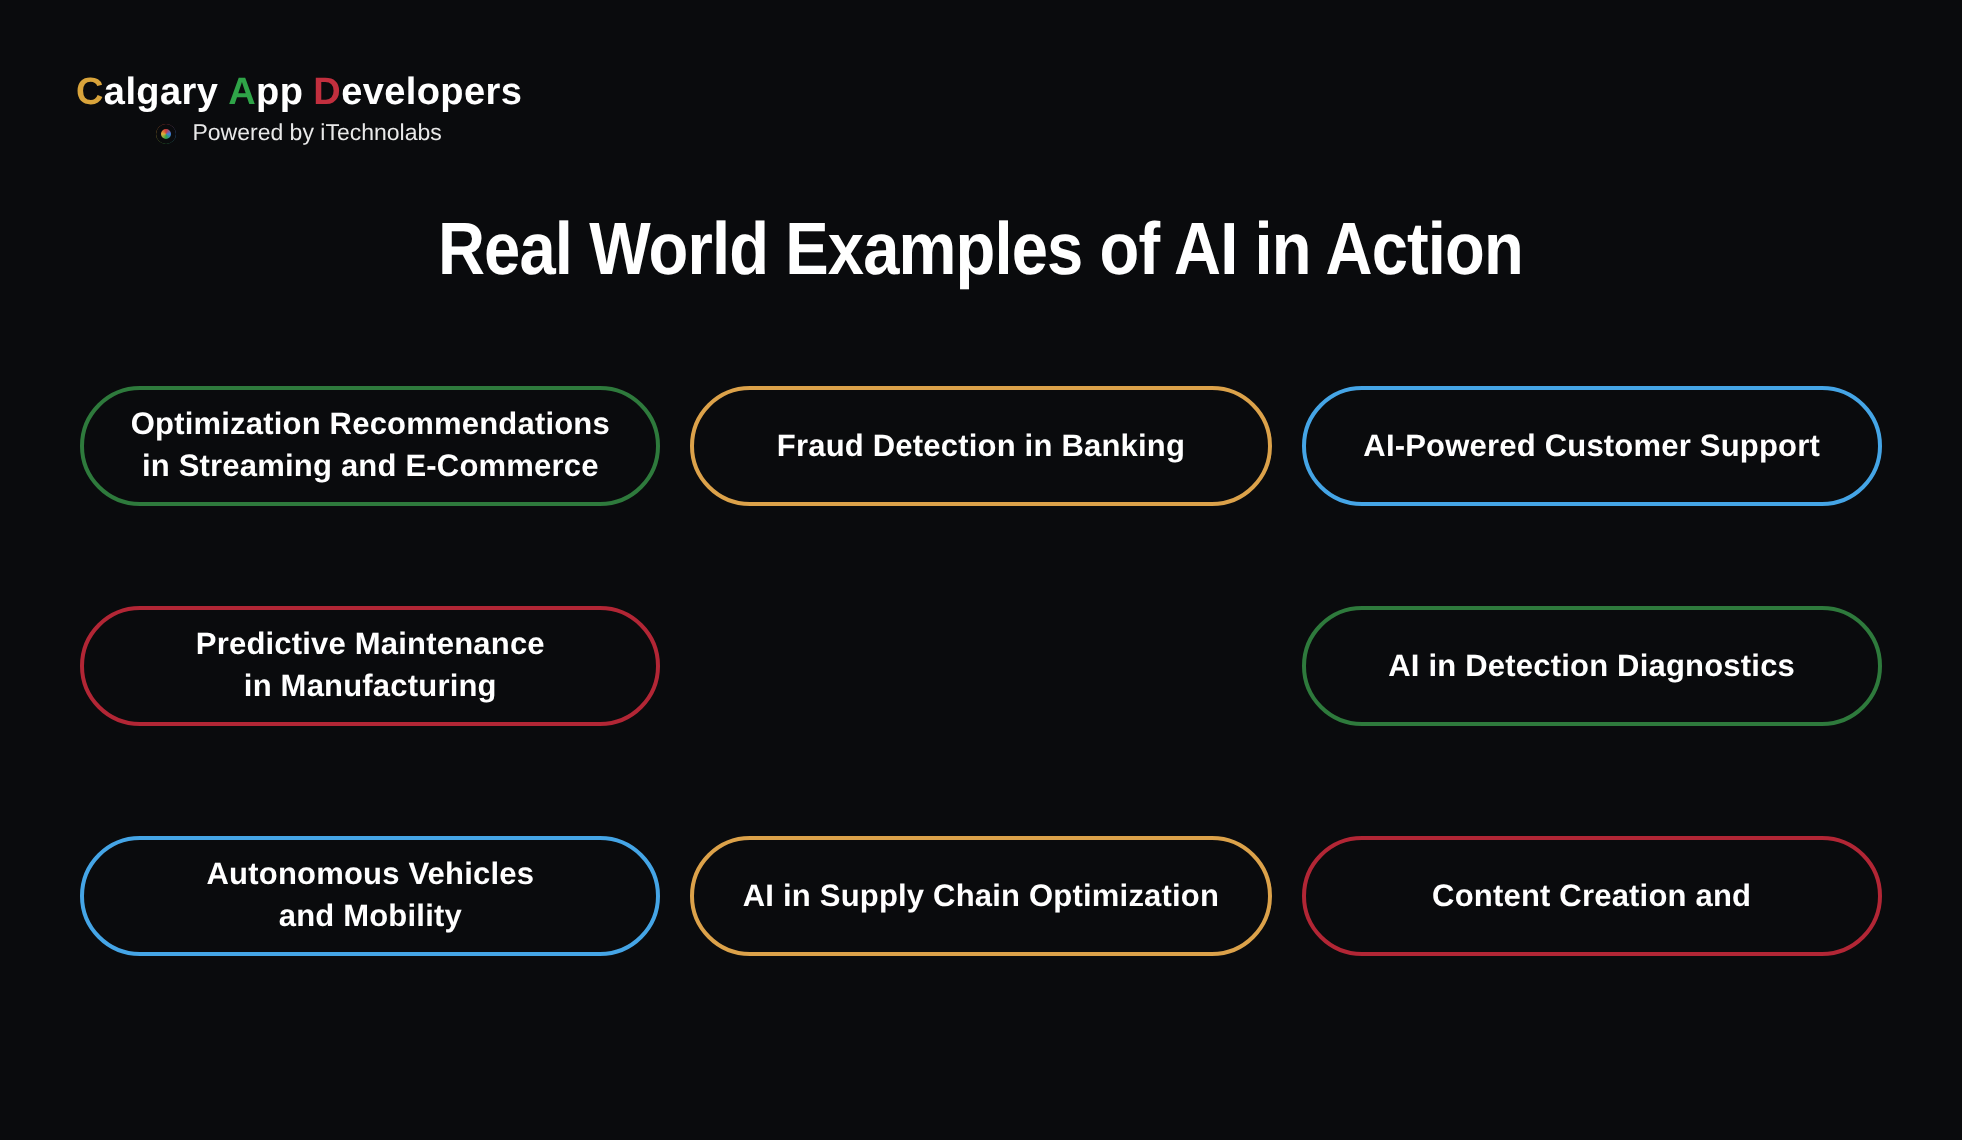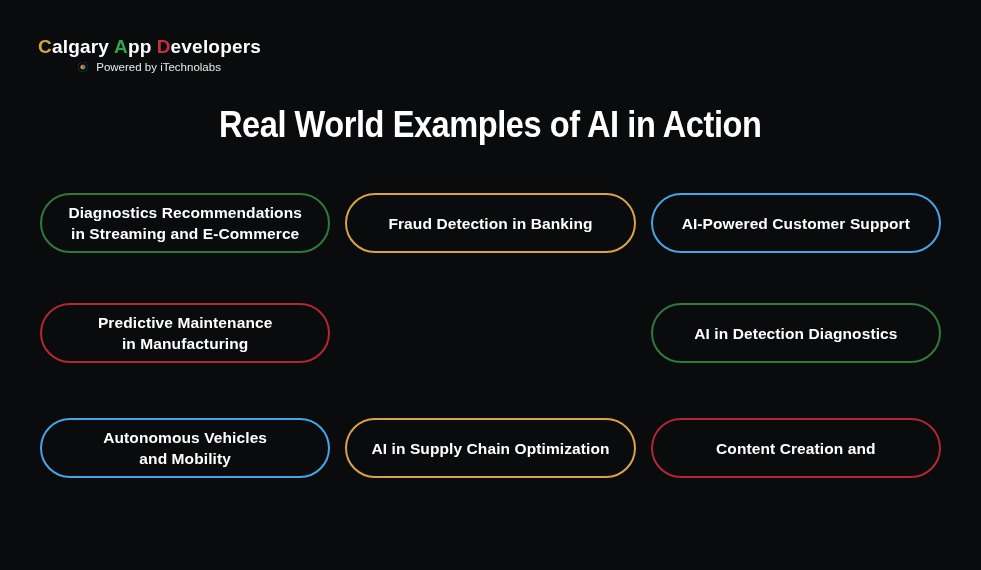--- a/index.html
+++ b/index.html
@@ -64,21 +64,21 @@
 </div>
 
 <div class="title-wrap">
   <span class="title">Real World Examples of AI in Action</span>
 </div>
 
 <div class="grid">
   <div class="row r1">
     <div class="cell">
       <div class="pill" data-color="green">
-        <span>Diagnostics Recommendations</span>
+        <span>Optimization Recommendations</span>
         <span>in Streaming and E-Commerce</span>
       </div>
     </div>
     <div class="cell">
       <div class="pill" data-color="orange">
         <span>Fraud Detection in Banking</span>
         <span></span>
       </div>
     </div>
     <div class="cell">

